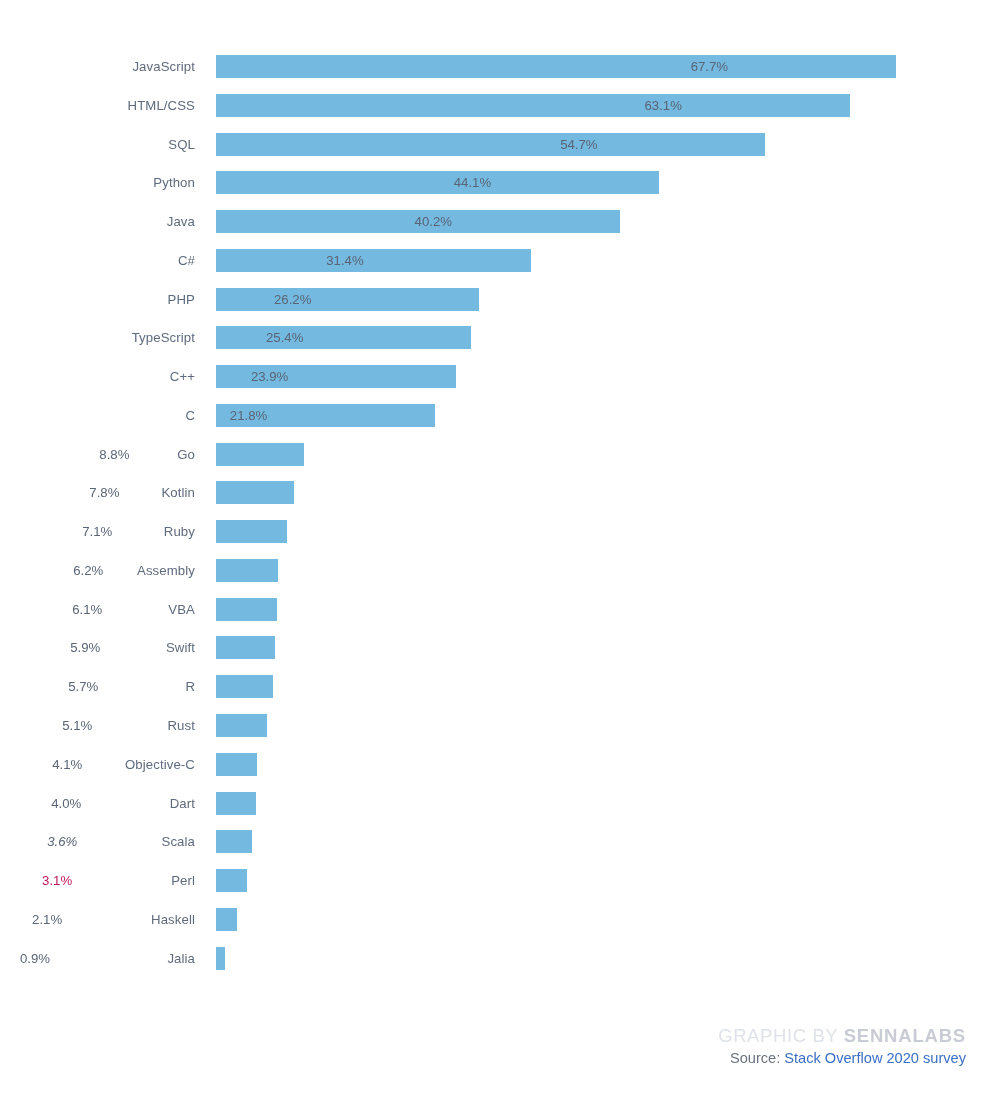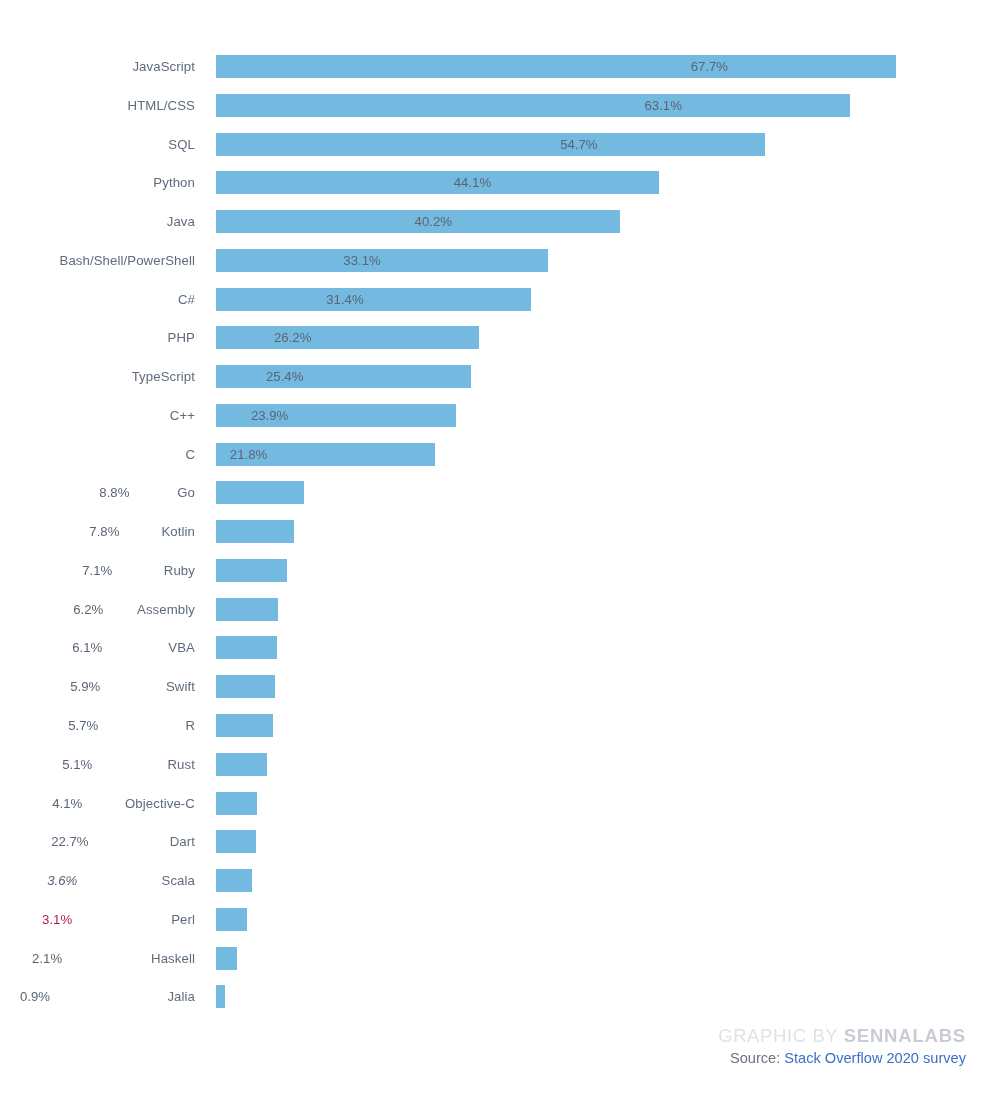--- a/index.html
+++ b/index.html
@@ -148,27 +148,20 @@
         <div class="bar-value" style="left: 442.759px; color: rgb(90, 101, 118);">44.1%</div>
       </div>
       <div class="bar-row">
         <div class="cat-label">Java</div>
         <div class="bar-track" style="width: 403.603px;">
           <div class="bar-fill" style="width: 403.603px; background: rgb(116, 185, 224);"></div>
         </div>
         <div class="bar-value" style="left: 403.603px; color: rgb(90, 101, 118);">40.2%</div>
       </div>
       <div class="bar-row">
-        <div class="cat-label">Bash/Shell/PowerShell</div>
-        <div class="bar-track" style="width: 332.32px;">
-          <div class="bar-fill" style="width: 332.32px; background: rgb(116, 185, 224);"></div>
-        </div>
-        <div class="bar-value" style="left: 332.32px; color: rgb(90, 101, 118);">33.1%</div>
-      </div>
-      <div class="bar-row">
         <div class="cat-label">C#</div>
         <div class="bar-track" style="width: 315.252px;">
           <div class="bar-fill" style="width: 315.252px; background: rgb(116, 185, 224);"></div>
         </div>
         <div class="bar-value" style="left: 315.252px; color: rgb(90, 101, 118);">31.4%</div>
       </div>
       <div class="bar-row">
         <div class="cat-label">PHP</div>
         <div class="bar-track" style="width: 263.045px;">
           <div class="bar-fill" style="width: 263.045px; background: rgb(116, 185, 224);"></div>
@@ -257,21 +250,21 @@
         <div class="bar-track" style="width: 41.1635px;">
           <div class="bar-fill" style="width: 41.1635px; background: rgb(116, 185, 224);"></div>
         </div>
         <div class="bar-value" style="left: 41.1635px; color: rgb(90, 101, 118);">4.1%</div>
       </div>
       <div class="bar-row">
         <div class="cat-label">Dart</div>
         <div class="bar-track" style="width: 40.1595px;">
           <div class="bar-fill" style="width: 40.1595px; background: rgb(116, 185, 224);"></div>
         </div>
-        <div class="bar-value" style="left: 40.1595px; color: rgb(90, 101, 118);">22.7%</div>
+        <div class="bar-value" style="left: 40.1595px; color: rgb(90, 101, 118);">4.0%</div>
       </div>
       <div class="bar-row">
         <div class="cat-label">Scala</div>
         <div class="bar-track" style="width: 36.1436px;">
           <div class="bar-fill" style="width: 36.1436px; background: rgb(116, 185, 224);"></div>
         </div>
         <div class="bar-value" style="left: 36.1436px; color: rgb(90, 101, 118); font-style: italic;">3.6%</div>
       </div>
       <div class="bar-row">
         <div class="cat-label">Perl</div>

